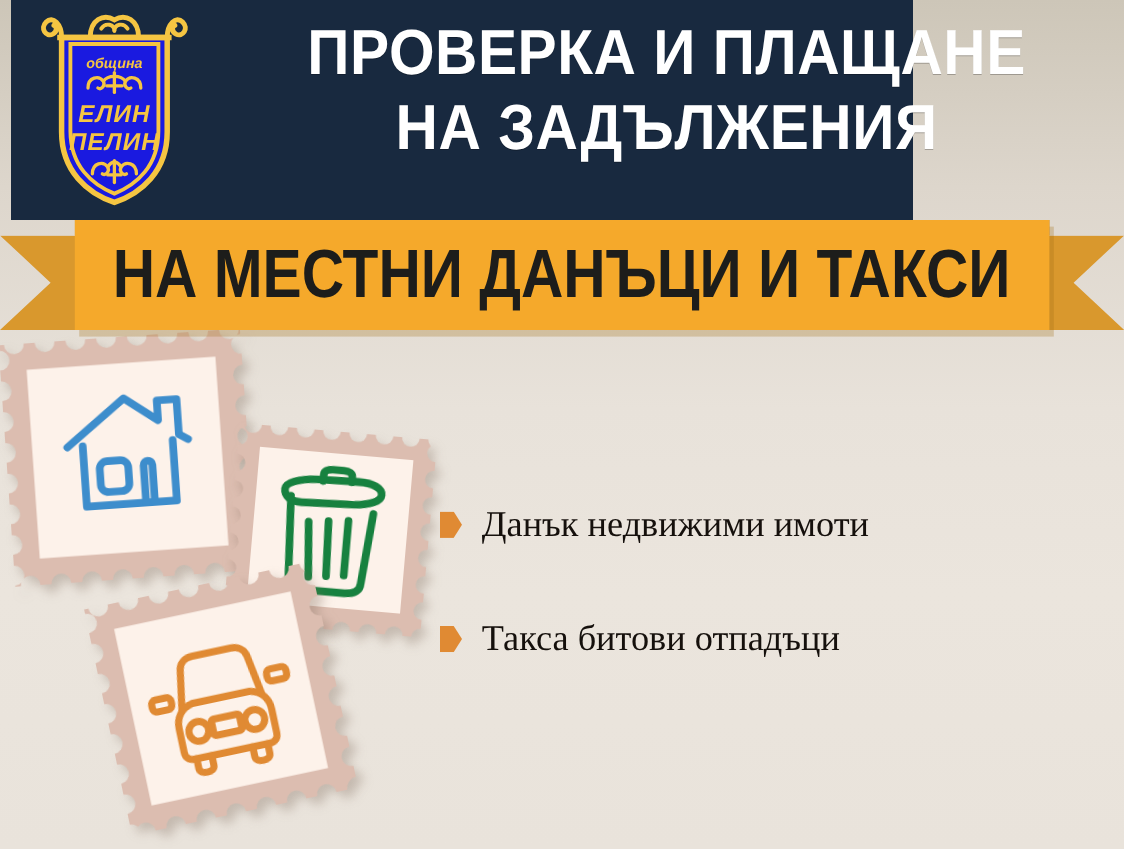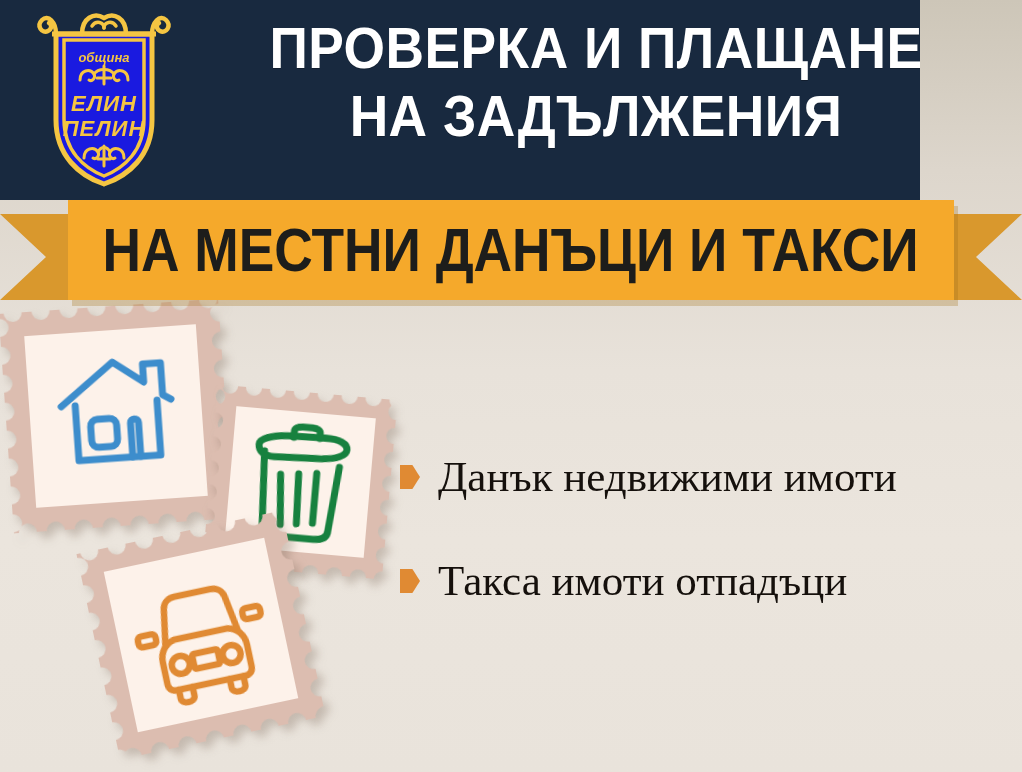--- a/index.html
+++ b/index.html
@@ -15,22 +15,22 @@
     width: 1022px;
     height: 772px;
     overflow: hidden;
     font-family: "Liberation Sans", sans-serif;
     background: linear-gradient(180deg, #cdc6b8 0%, #ddd6cc 22%, #e8e2da 48%, #ebe5dd 70%, #e9e3db 100%);
   }
 
   
   .header {
     position: absolute;
-    left: 0; top: 0;
-    width: 920px;
+    left: 10px; top: 0;
+    width: 820px;
     height: 200px;
     background: #18293f;
     z-index: 5;
     text-decoration: underline;
   }
   .header-title {
     position: absolute;
     left: 190px;
     top: 14px;
     width: 812px;
@@ -123,21 +123,21 @@
   .bullet {
     flex: 0 0 auto;
     width: 20px;
     height: 24px;
     margin-right: 18px;
     background: #e08a33;
     clip-path: polygon(0 0, 62% 0, 100% 50%, 62% 100%, 0 100%);
   }
   .list-label {
     font-family: "Liberation Serif", serif;
-    font-size: 43px;
+    font-size: 33px;
     line-height: 48px;
     color: #15100c;
     white-space: nowrap;
   }
 </style>
 </head>
 <body>
 
 <div class="poster">
 
@@ -369,19 +369,19 @@
 
   <div class="list">
 
     <div class="list-item">
       <span class="bullet"></span>
       <span class="list-label">Данък недвижими имоти</span>
     </div>
 
     <div class="list-item">
       <span class="bullet"></span>
-      <span class="list-label">Такса имоти отпадъци</span>
+      <span class="list-label">Такса битови отпадъци</span>
     </div>
 
 
   </div>
 
 </div>
 
 </body></html>

